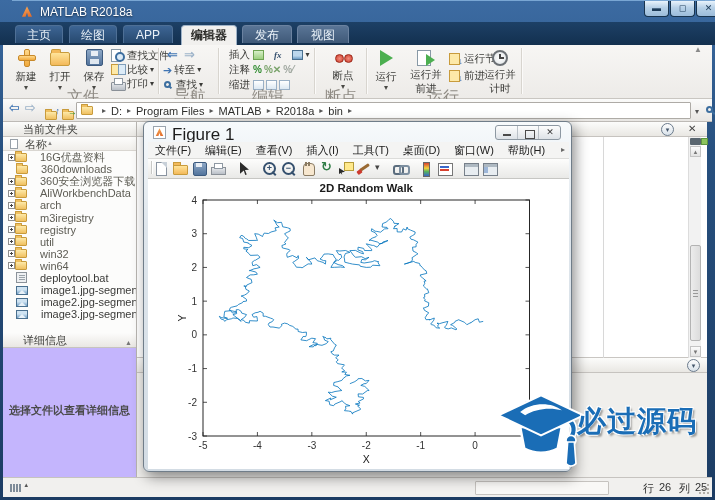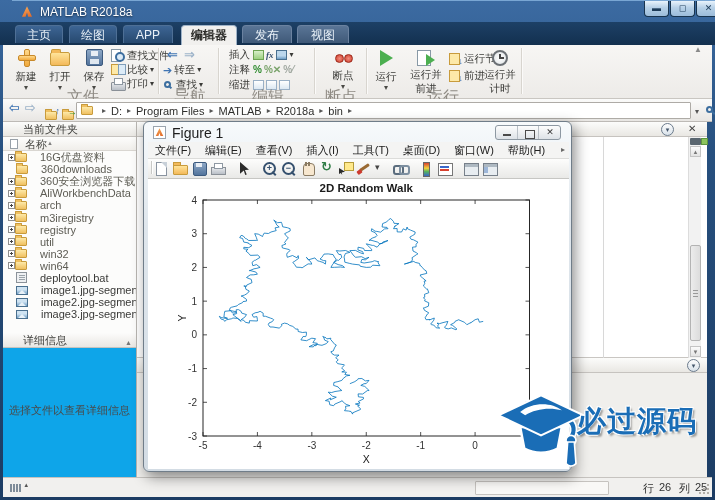--- a/index.html
+++ b/index.html
@@ -84,21 +84,21 @@
   .rib-compare::after{content:"";position:absolute;left:7px;top:1px;width:6px;height:9px;background:#dcebf7;border:1px solid #7f9db9;}
   .rib-print{width:14px;height:13px;}
   .rib-print::before{content:"";position:absolute;left:0;top:5px;width:13px;height:7px;background:linear-gradient(#e7e9ec,#b9bfc7);border:1px solid #8a9097;border-radius:1px;}
   .rib-print::after{content:"";position:absolute;left:3px;top:1px;width:7px;height:5px;background:#fff;border:1px solid #8e98a2;}
   .arr{font-size:13px;font-weight:bold;line-height:12px;}
   .arr-back{color:#3f74b3;}  .arr-fwd{color:#9db3c9;}
   .arr-goto{color:#3f74b3;font-size:11px;}
   .mini{position:relative;display:inline-block;width:11px;height:10px;margin:0 1px;border:1px solid #9ab0c6;background:linear-gradient(#fff,#dce8f2);}
   .mini.grn{background:linear-gradient(#d8efc9,#9ccf7f);border-color:#6da352;}
   .mini.pic{background:linear-gradient(#bcd7ec 60%,#6d9cc4);border-color:#4a708f;}
-  .mini-txt{font:italic bold 9px/10px "Liberation Serif",serif;color:#35506e;margin:0 1px;}
+  .mini-txt{font:italic bold 9px/10px "Liberation Serif",serif;color:#35506e;margin:0 9px;}
   .pct{font:bold 10px/10px "Liberation Sans",sans-serif;margin:0 1px;}
   .pct.g{color:#2e8b2e;} .pct.m{color:#7aa36b;} .pct.x{color:#a0a8a0;}
   .rib-bp{width:18px;height:14px;margin:3px auto 0;}
   .rib-bp::before{content:"";position:absolute;left:1px;top:3px;width:7px;height:7px;border-radius:50%;background:radial-gradient(#f08b7d,#cf3a28);border:1px solid #9c2a1c;}
   .rib-bp::after{content:"";position:absolute;left:10px;top:3px;width:7px;height:7px;border-radius:50%;background:radial-gradient(#f08b7d,#cf3a28);border:1px solid #9c2a1c;}
   .tri-green{width:0;height:0;margin:2px auto 0;border-left:13px solid #4caf50;border-top:8px solid transparent;border-bottom:8px solid transparent;}
   .rib-runadv{width:18px;height:16px;margin:2px auto 0;}
   .rib-runadv::before{content:"";position:absolute;left:0;top:0;width:12px;height:14px;background:#fff;border:1px solid #8899a6;}
   .rib-runadv::after{content:"";position:absolute;right:0;bottom:0;width:0;height:0;border-left:9px solid #4caf50;border-top:6px solid transparent;border-bottom:6px solid transparent;}
   .rib-advdoc{width:13px;height:11px;}
@@ -137,21 +137,21 @@
   .expander::before{content:"";position:absolute;left:1px;top:2px;width:3px;height:1px;background:#444;}
   .expander::after{content:"";position:absolute;left:2px;top:1px;width:1px;height:3px;background:#444;}
   .noexp{width:8px;margin-left:5px;flex:none;}
   .fspace{width:4px;flex:none;}
   .fi-bat{position:relative;width:11px;height:11px;background:#eef0f2;border:1px solid #8b9299;flex:none;}
   .fi-bat::before{content:"";position:absolute;left:2px;top:2px;width:6px;height:1px;background:#9aa2a9;box-shadow:0 2px 0 #9aa2a9,0 4px 0 #9aa2a9;}
   .fi-img{position:relative;width:12px;height:9px;background:linear-gradient(#cfe3f2 40%,#6d9cc4);border:1px solid #4a708f;flex:none;}
   .fi-img::before{content:"";position:absolute;left:1px;bottom:0;width:0;height:0;border-left:4px solid transparent;border-right:4px solid transparent;border-bottom:4px solid #e8f1f8;}
   #sb-details-hd{position:absolute;left:0;top:211px;width:133px;height:15px;}
   #sb-details-arrow{position:absolute;right:4px;top:3px;font-size:7px;color:#777;}
-  #sb-details{position:absolute;left:0;top:226px;width:133px;height:129px;background:#0ea5e9;}
+  #sb-details{position:absolute;left:0;top:226px;width:133px;height:129px;background:#c4b5fd;font-weight:bold;}
   #sb-details .ph{position:absolute;left:0;top:55px;width:133px;text-align:center;font-size:11px;color:#4a4a4a;}
 
   
   #editor{left:137px;top:122px;width:570px;height:355px;background:#efeeec;}
   #ed-hd{position:absolute;left:0;top:0;width:570px;height:15px;}
   .circ-btn{position:absolute;width:13px;height:13px;border:1px solid #6b7b8c;border-radius:50%;background:linear-gradient(#fdfdfd,#d9e2ea);color:#44566b;font-size:7px;text-align:center;line-height:12px;}
   #ed-close{position:absolute;font-size:10px;color:#444;font-weight:bold;}
   #ed-white{position:absolute;left:0;top:15px;width:570px;height:221px;background:#fff;border-bottom:1px solid #c9c6c2;}
   #ed-split{position:absolute;left:466px;top:15px;width:1px;height:221px;background:#d8d8d8;}
   #ed-scroll{position:absolute;left:551px;top:15px;width:13px;height:221px;background:#f2f2f2;border-left:1px solid #dcdcdc;}
@@ -173,21 +173,21 @@
   #st-grip{position:absolute;right:3px;bottom:3px;width:9px;height:9px;}
   #st-grip::before{content:"";position:absolute;right:0;bottom:0;width:2px;height:2px;background:#b3afa9;
     box-shadow:-4px 0 0 #b3afa9,0 -4px 0 #b3afa9,-8px 0 0 #b3afa9,0 -8px 0 #b3afa9,-4px -4px 0 #b3afa9;}
 
   
   #figwin{left:143px;top:121px;width:429px;height:351px;z-index:10;border:1px solid #707d89;border-radius:6px;
     background:linear-gradient(#f7fafc,#dfe6ec 30%,#d3dce4);box-shadow:3px 5px 14px rgba(0,0,0,.45);}
   #fig-icon{left:9px;top:4px;width:13px;height:13px;background:#fff;border:1px solid #9aa4ae;}
   #fig-icon::before{content:"";position:absolute;left:1px;top:1px;width:9px;height:9px;
     background:linear-gradient(160deg,#f7b15e,#df5f21);clip-path:polygon(8% 90%,50% 2%,92% 90%,60% 90%,50% 55%,38% 90%);}
-  #fig-title{left:28px;top:3px;font-size:14px;color:#1d1d1d;}
+  #fig-title{left:28px;top:3px;font-size:17px;color:#1d1d1d;}
   #fig-controls{right:10px;top:3px;width:66px;height:15px;border:1px solid #8d98a2;border-radius:3px;background:linear-gradient(#fdfdfd,#dde2e7);display:flex;}
   .fbtn{flex:1;position:relative;border-right:1px solid #b9c0c7;}
   .fbtn:last-child{border-right:none;}
   .fbtn.min::before{content:"";position:absolute;left:7px;bottom:3px;width:8px;height:2px;background:#4a4a4a;}
   .fbtn.res::before{content:"";position:absolute;left:7px;top:4px;width:8px;height:7px;border:1.5px solid #4a4a4a;}
   .fbtn.cls::before{content:"\2715";position:absolute;left:7px;top:1px;font-size:9px;font-weight:bold;color:#3a3a3a;}
   #fig-menubar{left:4px;top:20px;width:421px;height:17px;background:#f4f4f3;border-bottom:1px solid #dcdcda;display:flex;align-items:center;}
   .menu-item{font-size:11px;color:#222;padding:0 7px;}
   #fig-menu-more{position:absolute;right:6px;top:23px;font-size:8px;color:#666;}
   #fig-toolbar{left:4px;top:37px;width:421px;height:20px;background:linear-gradient(#fdfdfc,#e9e9e7);border-bottom:1px solid #c6c6c3;display:flex;align-items:center;padding-left:4px;}

